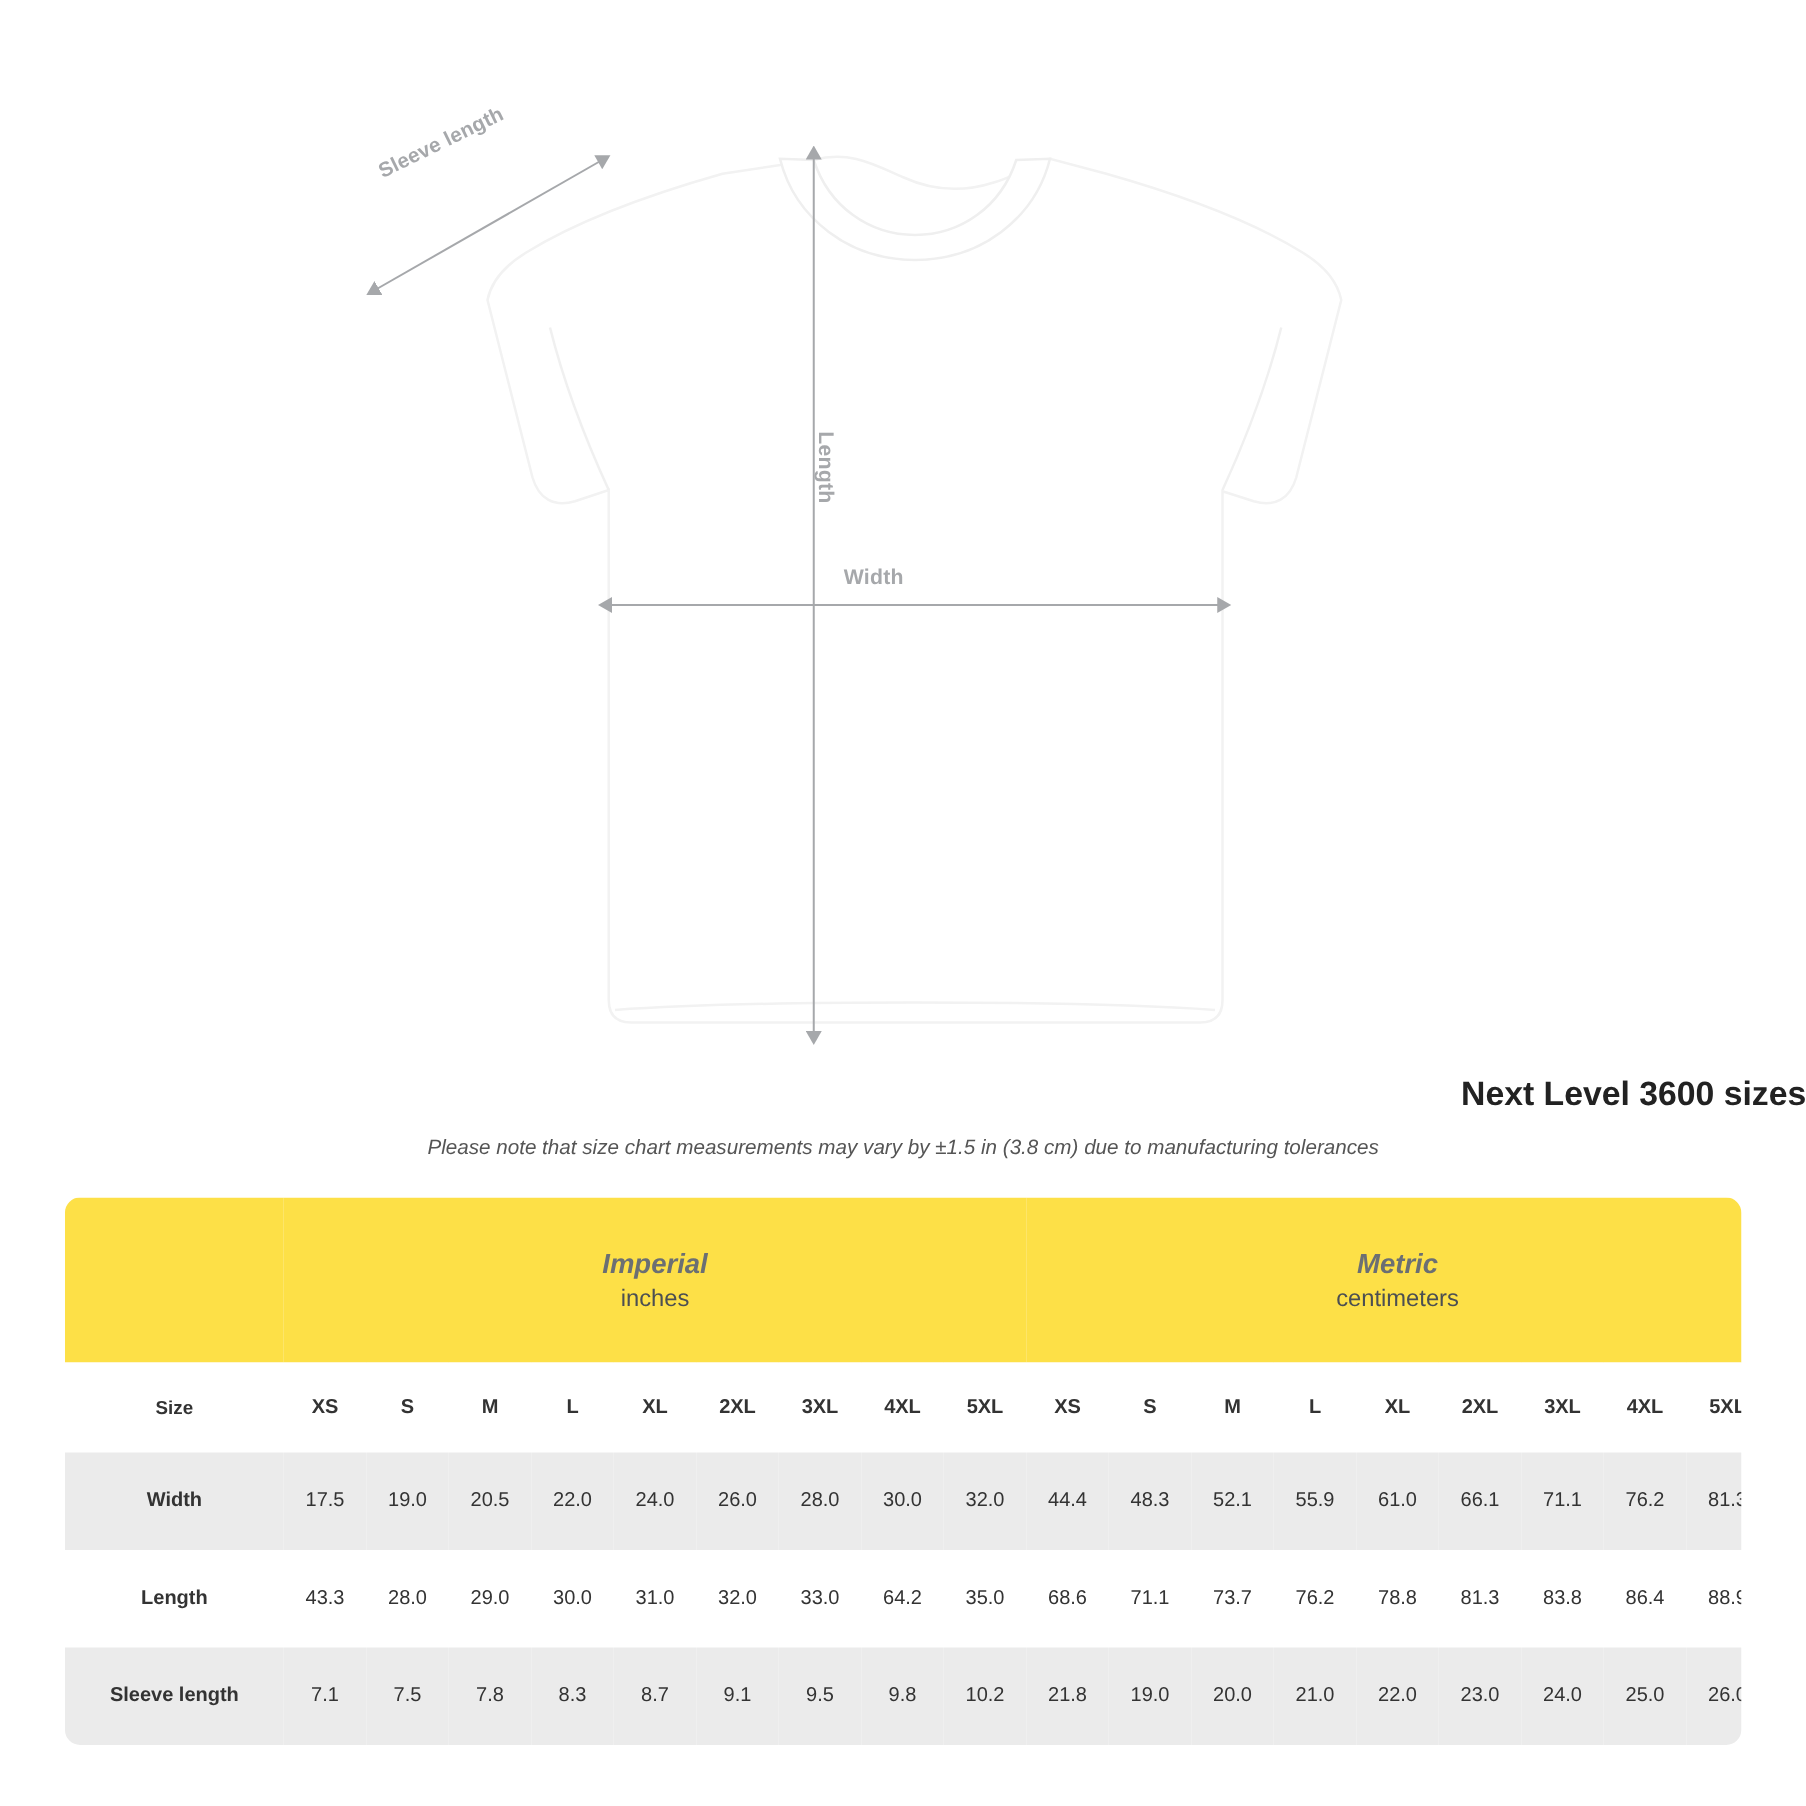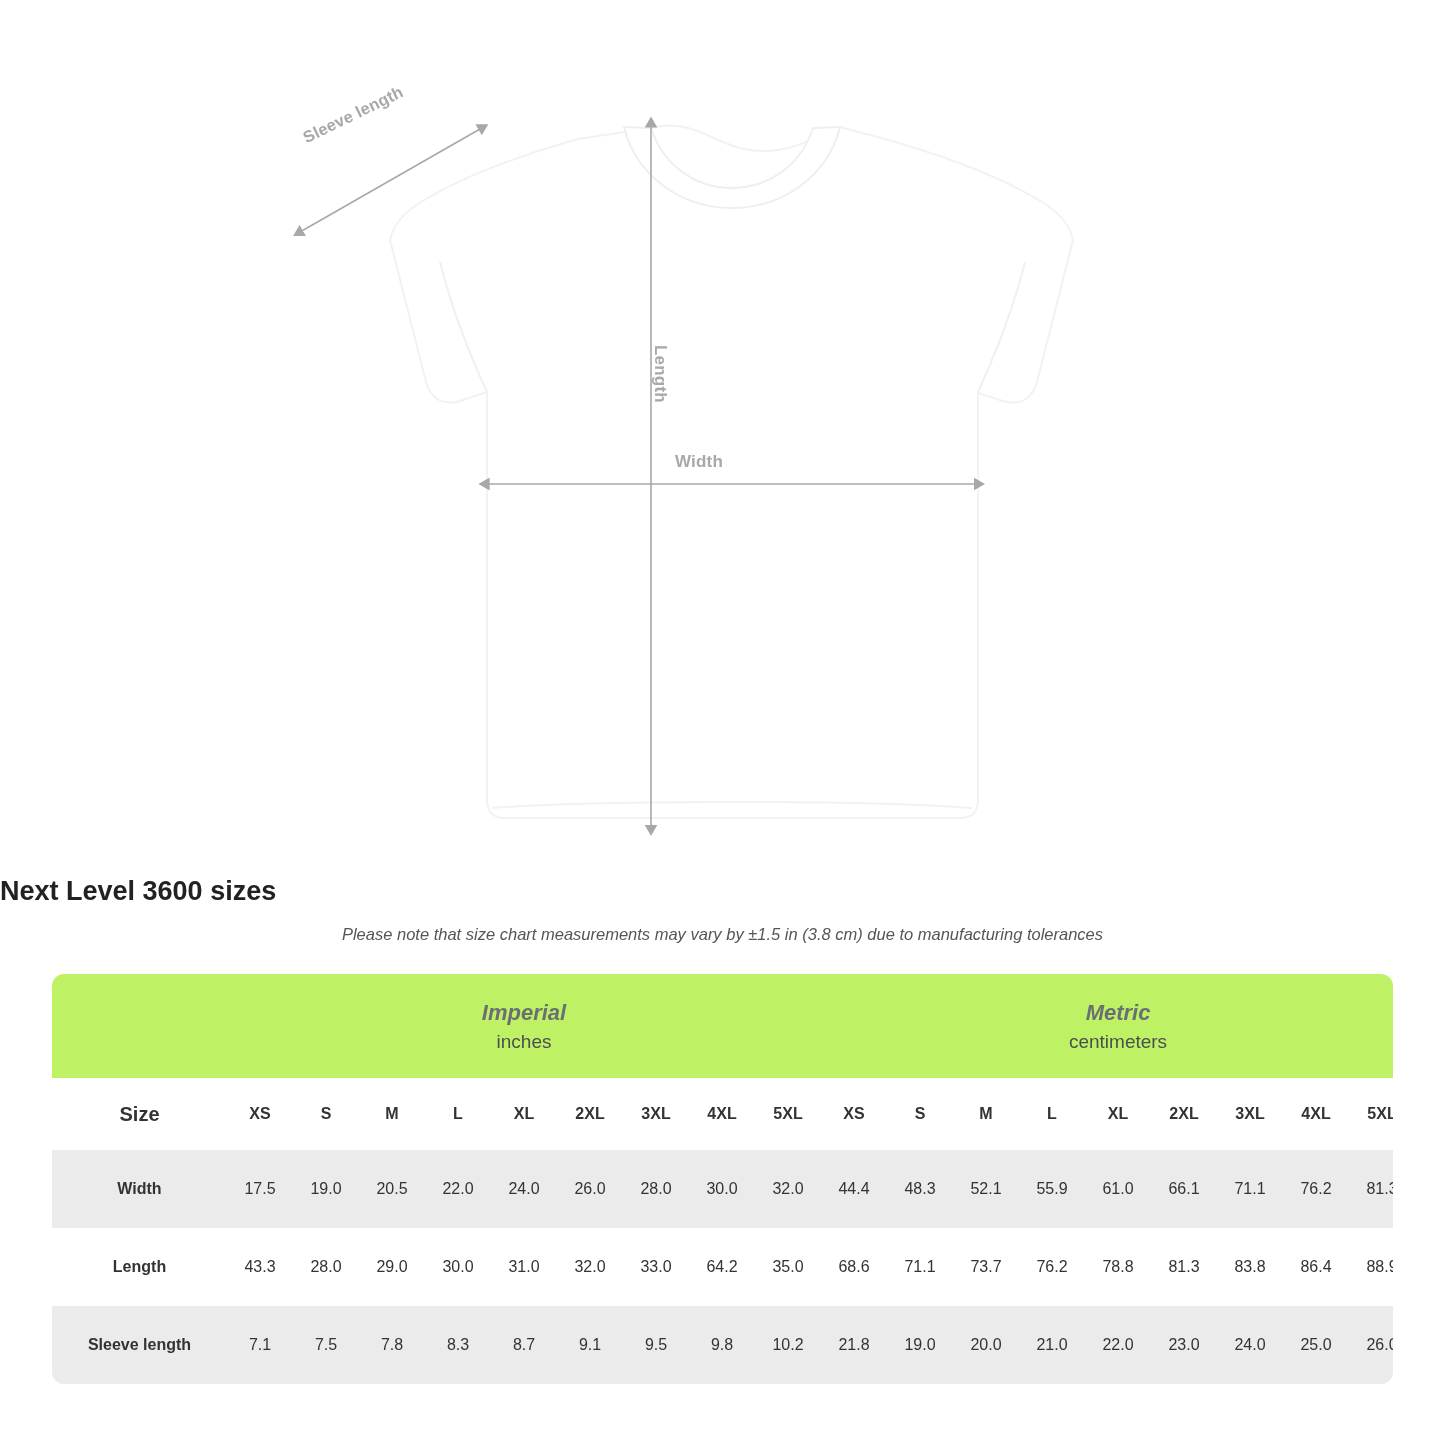--- a/index.html
+++ b/index.html
@@ -56,25 +56,24 @@
     font-size: 17px;
   }
   .dim-label.width {
     left: 675px;
     top: 452px;
     font-size: 17px;
   }
 
   
   .heading {
-    text-align: left;
+    text-align: right;
     font-size: 27px;
     font-weight: bold;
     color: #222;
-    margin-top: 16px;
   }
   .subheading {
     text-align: center;
     font-size: 16.5px;
     font-style: italic;
     color: #555;
     margin-top: 18px;
   }
 
   
@@ -89,22 +88,22 @@
     table-layout: fixed;
   }
   table.size-table td, table.size-table th {
     text-align: center;
     font-size: 16px;
     color: #333;
     padding: 0;
     border: none;
   }
   .unit-row td {
-    background: #bef264;
-    height: 104px;
+    background: #fde047;
+    height: 132px;
     vertical-align: middle;
   }
   .unit-title {
     font-size: 22px;
     font-style: italic;
     font-weight: bold;
     color: #6b6f73;
     line-height: 1.25;
   }
   .unit-sub {
@@ -115,21 +114,21 @@
     margin-top: 4px;
   }
   .hdr-row td {
     background: #ffffff;
     height: 72px;
     font-weight: bold;
     font-size: 16px;
     color: #2b2b2b;
   }
   .hdr-row td.row-label {
-    font-size: 20px;
+    font-size: 15px;
   }
   .data-row td {
     height: 78px;
     font-size: 17px;
     color: #2d2d2d;
   }
   .data-row.shade td {
     background: #ebebeb;
   }
   .data-row.plain td {

